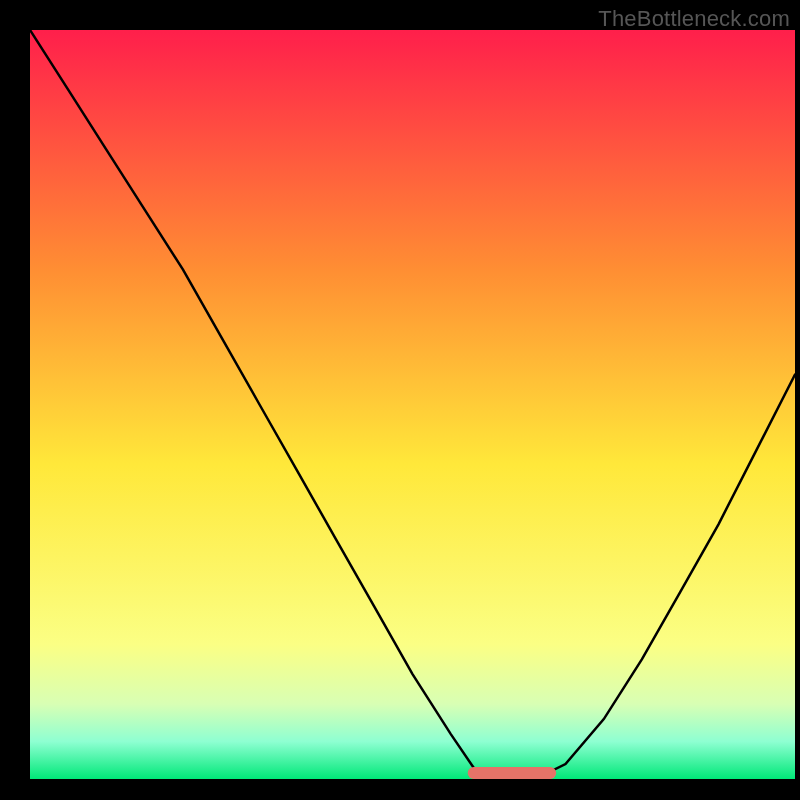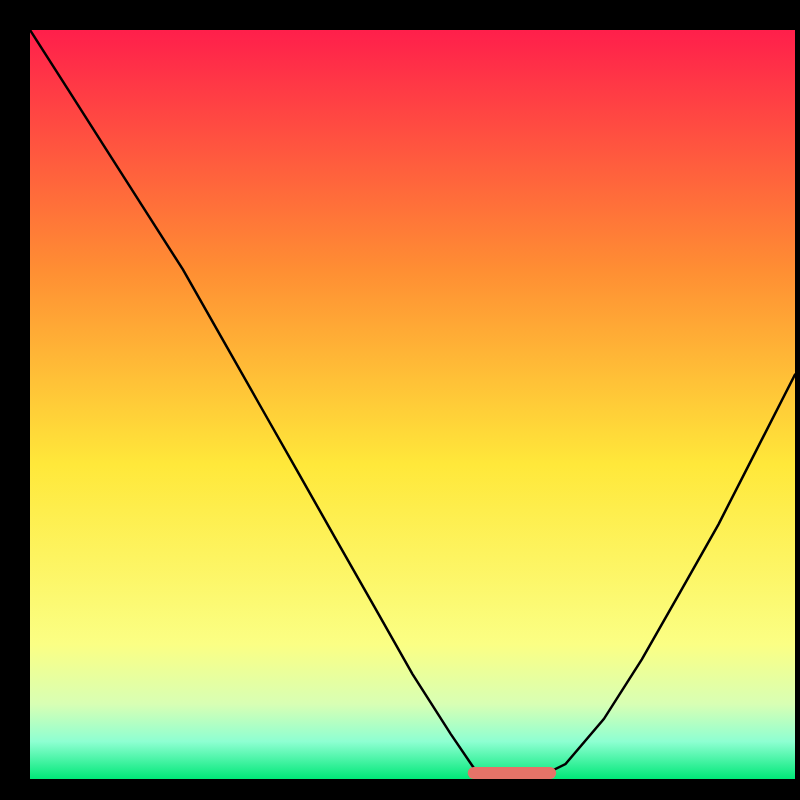--- a/index.html
+++ b/index.html
@@ -43,20 +43,21 @@
   .marker {
     fill: none;
     stroke-width: 12;
     stroke-linecap: round;
   }
 </style>
 </head>
 <body>
 <div class="wrap">
 
+<span class="watermark">TheBottleneck.com</span>
 
 <svg class="chart" viewBox="0 0 800 800">
   <defs>
     <linearGradient id="bg-grad" x1="0" y1="0" x2="0" y2="1">
       <stop id="g0" offset="0%" stop-color="#ff1f4b"></stop>
       <stop id="g1" offset="32%" stop-color="#ff8e33"></stop>
       <stop id="g2" offset="58%" stop-color="#ffe83a"></stop>
       <stop id="g3" offset="82%" stop-color="#fbff84"></stop>
       <stop id="g4" offset="90%" stop-color="#d8ffb4"></stop>
       <stop id="g5" offset="95%" stop-color="#8effd2"></stop>

